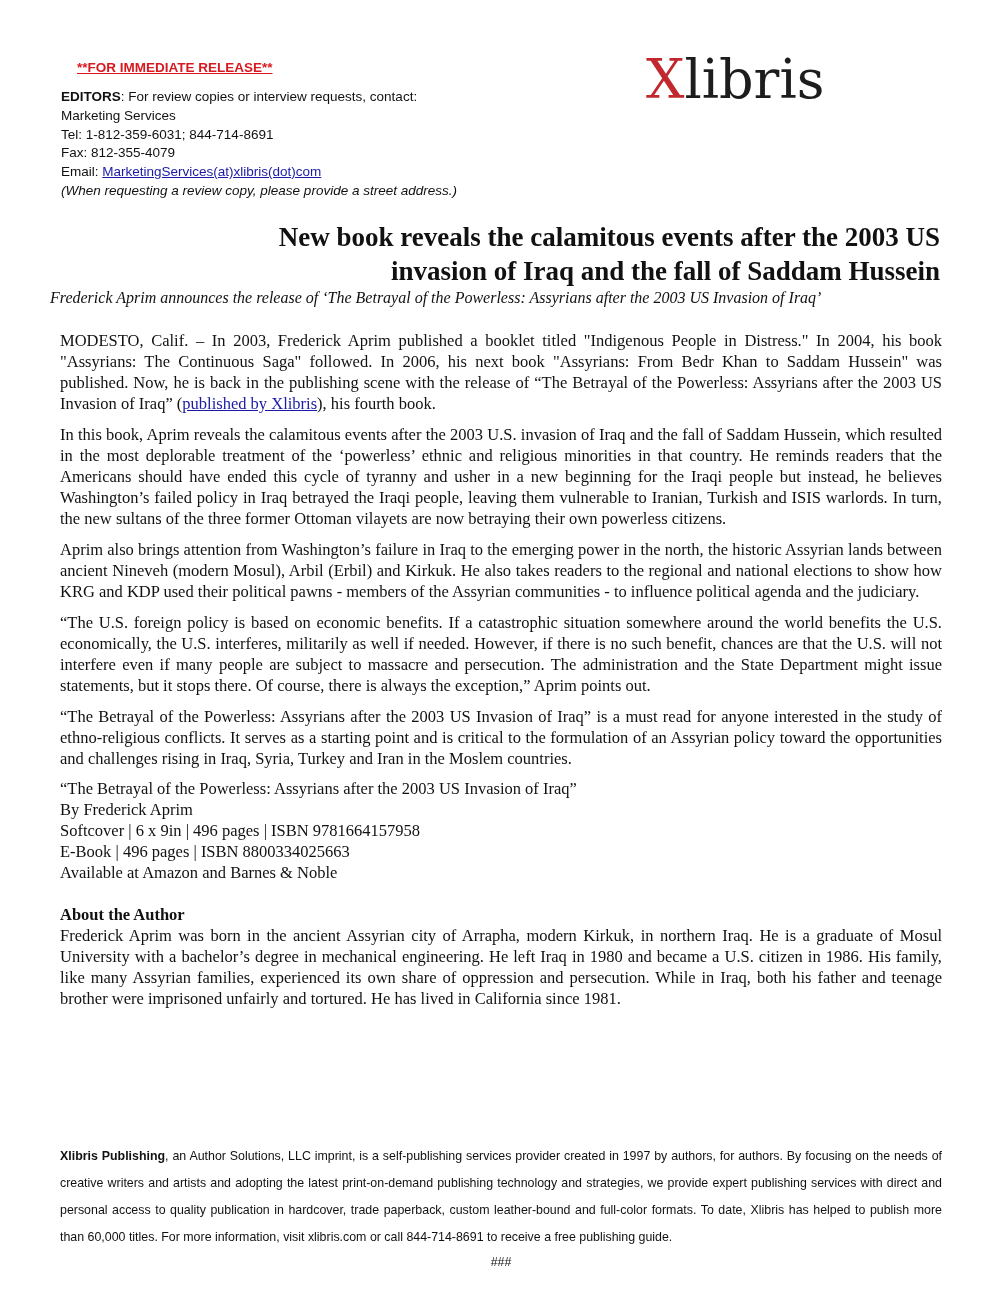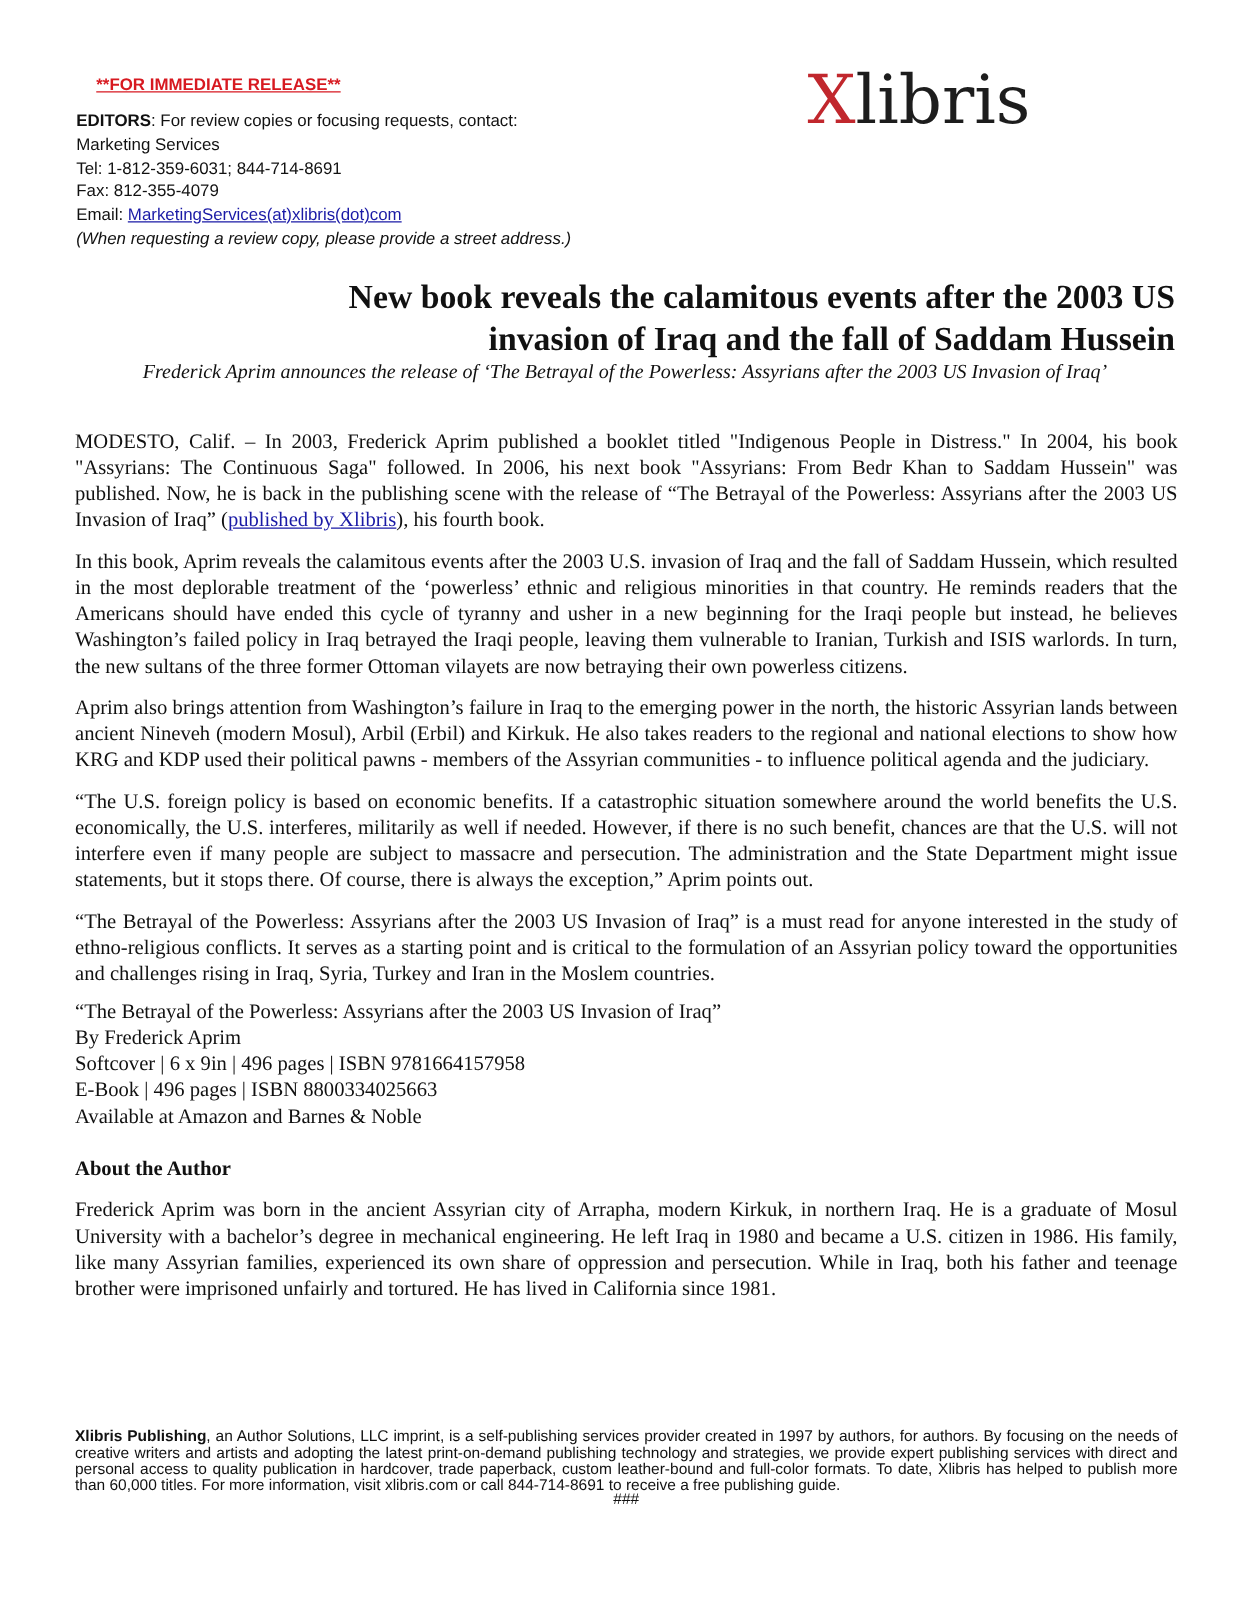--- a/index.html
+++ b/index.html
@@ -3,36 +3,36 @@
 <meta charset="utf-8">
 <style>
   html, body { margin: 0; padding: 0; background: #ffffff; }
   body { width: 1000px; height: 1294px; position: relative; overflow: hidden; color: #111; }
   #release { position: absolute; left: 77px; top: 60px; font-family: "Liberation Sans", sans-serif; font-size: 13.5px; font-weight: bold; color: #d71920; text-decoration: underline; }
   #contact { position: absolute; left: 61px; top: 88px; font-family: "Liberation Sans", sans-serif; font-size: 13.5px; line-height: 18.8px; color: #111; }
   #contact a { color: #1a1aa6; text-decoration: underline; }
   #logo { position: absolute; left: 646px; top: 50px; font-family: "DejaVu Serif", serif; font-weight: normal; font-size: 54px; letter-spacing: 0px; line-height: 60px; color: #1d1d1d; }
   #logo .x { color: #c1272d; }
   #headline { position: absolute; left: 60px; width: 880px; top: 220px; text-align: right; font-family: "Liberation Serif", serif; font-weight: bold; font-size: 27px; line-height: 34px; color: #111; }
-  #subhead { position: absolute; left: 50px; width: 900px; top: 289px; text-align: center; font-family: "Liberation Serif", serif; font-style: italic; font-size: 16px; color: #111; }
+  #subhead { position: absolute; left: 50px; width: 900px; top: 289px; font-family: "Liberation Serif", serif; font-style: italic; font-size: 16px; color: #111; }
   #body { position: absolute; left: 60px; width: 882px; top: 330px; font-family: "Liberation Serif", serif; font-size: 16.5px; line-height: 21px; color: #111; }
-  #body p { margin: 12px 0 10px 0; text-align: justify; }
+  #body p { margin: 0 0 10px 0; text-align: justify; }
   #body a { color: #1a1aa6; text-decoration: underline; }
   #specs { font-family: "Liberation Serif", serif; font-size: 16.5px; line-height: 21px; margin-top: -1px; }
   #about-title { font-weight: bold; margin-top: 21px; }
-  #footer { position: absolute; left: 60px; width: 882px; top: 1143px; font-family: "Liberation Sans", sans-serif; font-size: 12.4px; line-height: 13px; text-align: justify; color: #111; }
+  #footer { position: absolute; left: 60px; width: 882px; top: 1143px; font-family: "Liberation Sans", sans-serif; font-size: 12.4px; line-height: 27px; text-align: justify; color: #111; }
   #endmark { text-align: center; margin-top: -2px; }
 </style>
 </head>
 <body>
 
 <div id="release">**FOR IMMEDIATE RELEASE**</div>
 
 <div id="contact">
-  <div><b>EDITORS</b><span>: For review copies or focusing requests, contact:</span></div>
+  <div><b>EDITORS</b><span>: For review copies or interview requests, contact:</span></div>
   <div>Marketing Services</div>
   <div>Tel: 1-812-359-6031; 844-714-8691</div>
   <div>Fax: 812-355-4079</div>
   <div><span>Email: </span><a href="#">MarketingServices(at)xlibris(dot)com</a></div>
   <div style="font-style:italic;">(When requesting a review copy, please provide a street address.)</div>
 </div>
 
 <div id="logo"><span class="x">X</span><span>libris</span></div>
 
 <div id="headline">

